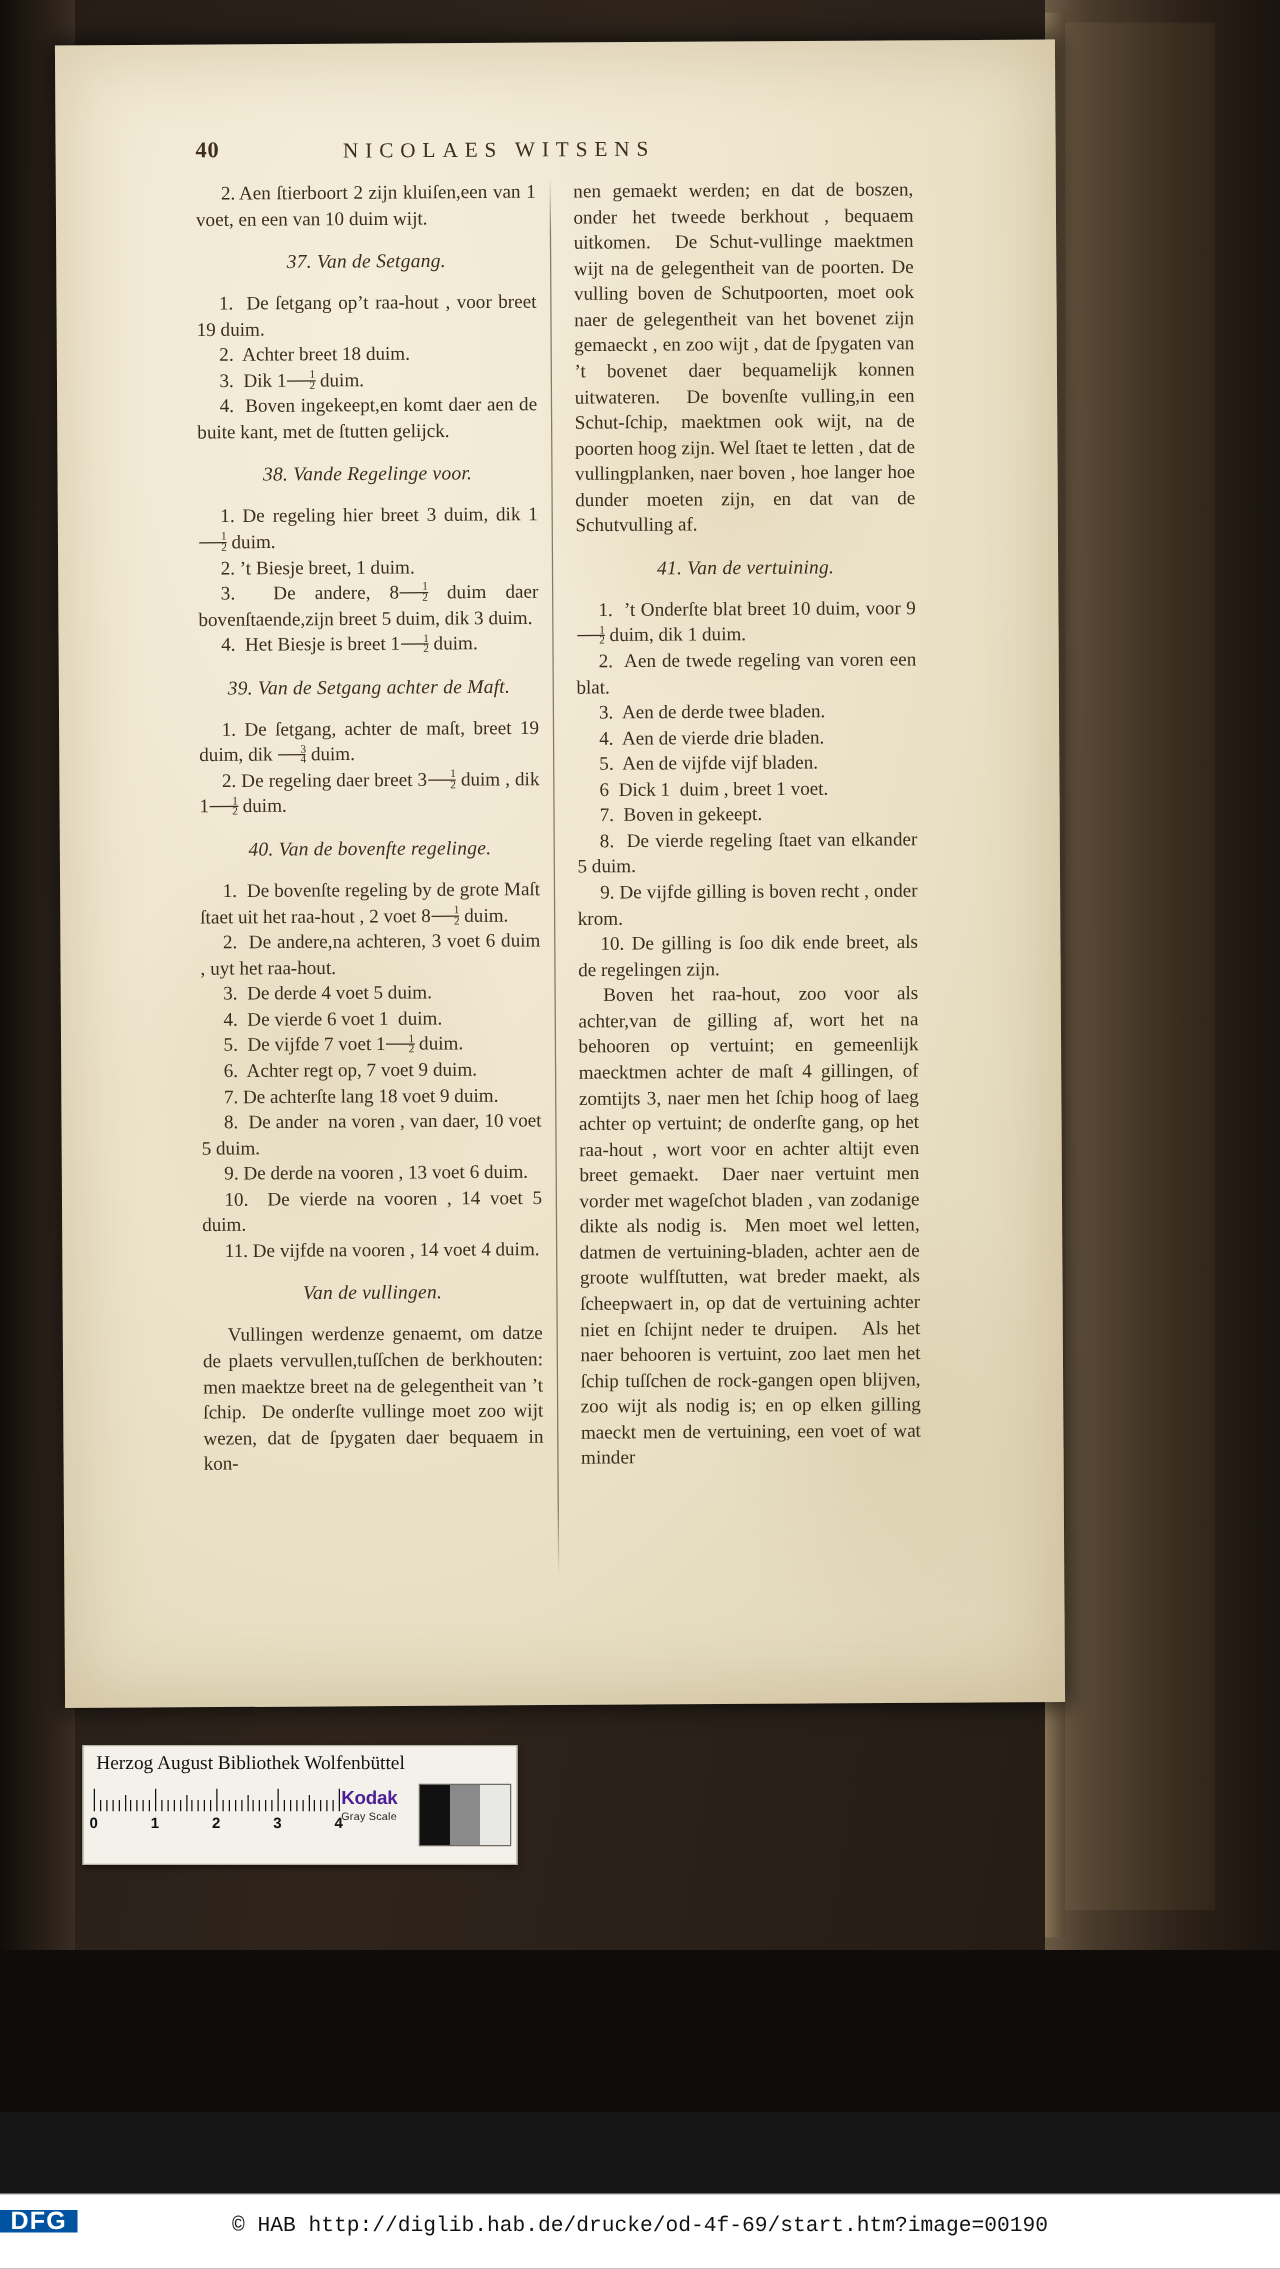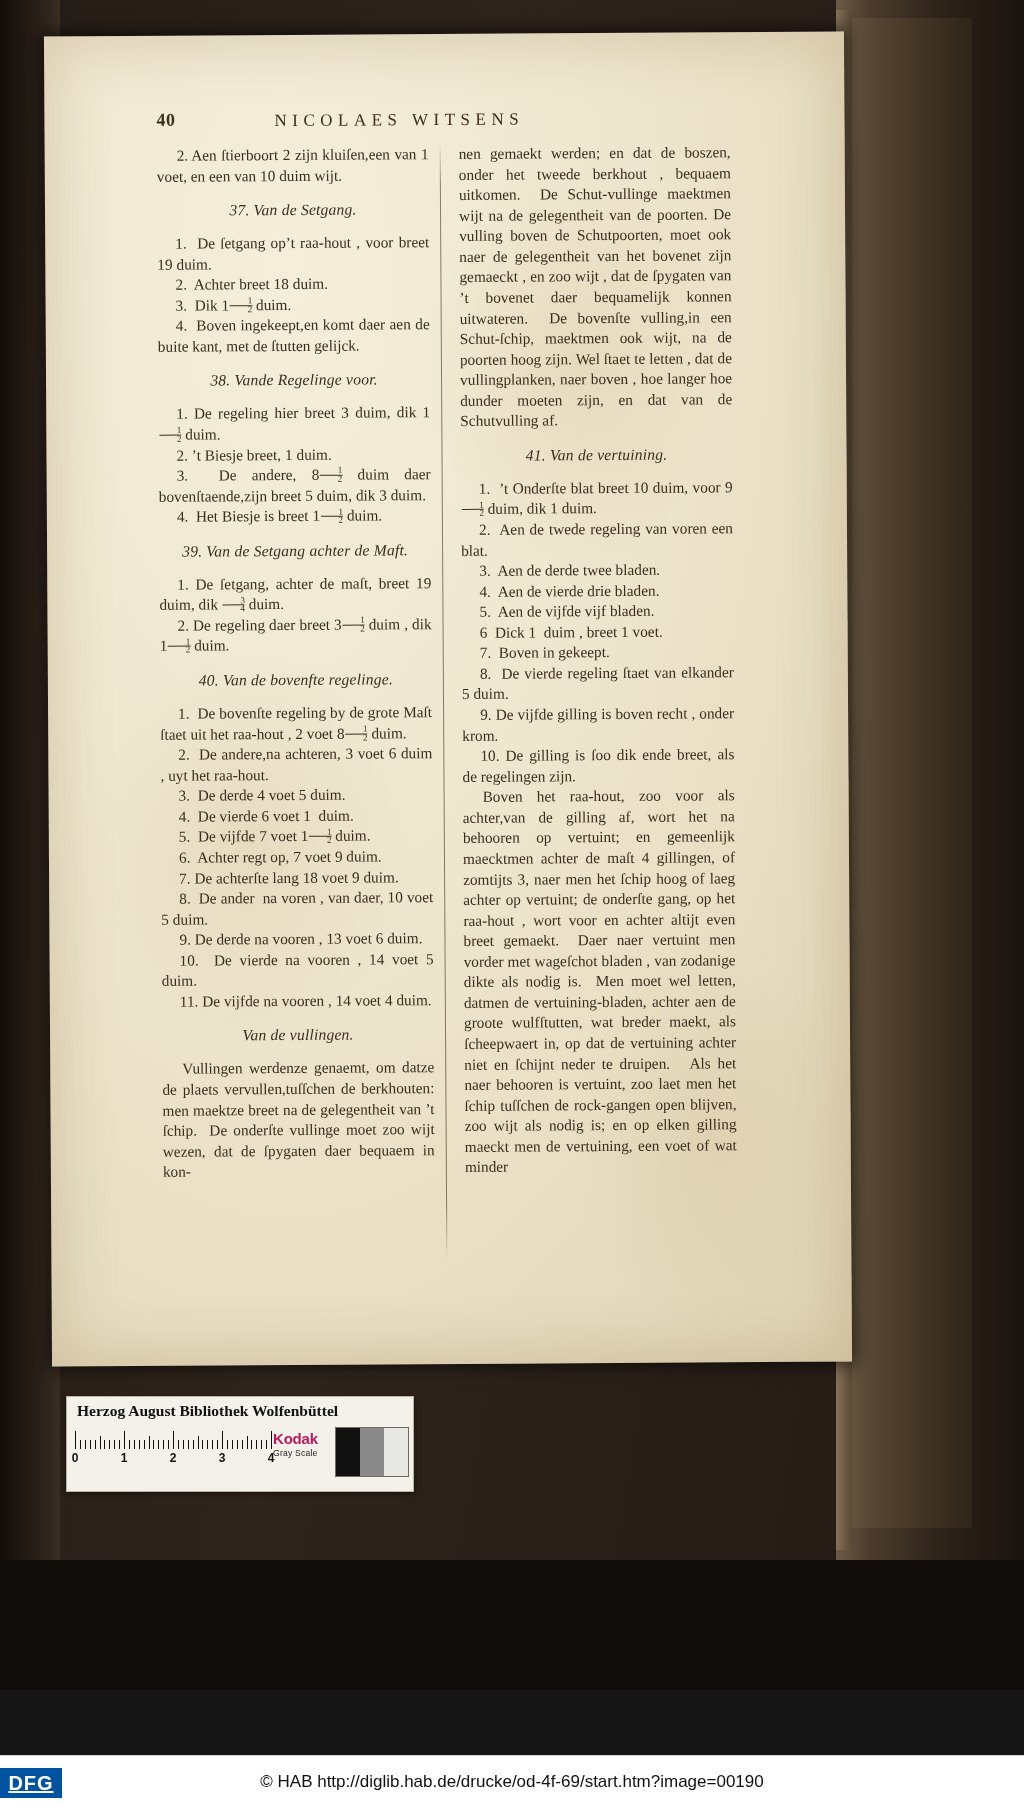--- a/index.html
+++ b/index.html
@@ -192,21 +192,21 @@
     height: 94px;
     background: #f3f1ea;
     border: 1px solid #b9b4a4;
     box-shadow: 0 2px 5px rgba(0,0,0,.5);
   }
   .target-title {
     position: absolute;
     left: 10px; top: 5px;
     font-family: "Liberation Serif", serif;
     font-size: 15.5px;
-    font-weight: bold;
+    font-weight: normal;
     color: #111;
     white-space: nowrap;
   }
   .ruler {
     position: absolute;
     left: 8px; top: 32px;
     width: 196px; height: 42px;
   }
   .ruler-ticks {
     position: absolute;
@@ -232,21 +232,21 @@
     font-weight: bold;
     color: #111;
     transform: translateX(-50%);
   }
   .kodak-brand {
     position: absolute;
     left: 206px; top: 33px;
     font-family: "Liberation Sans", sans-serif;
     font-size: 15px;
     font-weight: bold;
-    color: #be185d;
+    color: #4c1d95;
     letter-spacing: -.2px;
   }
   .kodak-sub {
     position: absolute;
     left: 206px; top: 51px;
     font-family: Liberation Sans, sans-serif;
     font-size: 8.6px;
     color: #222;
     letter-spacing: .2px;
   }
@@ -265,37 +265,36 @@
     left: 0;
     top: 1755px;
     width: 1024px;
     height: 60px;
     background: #ffffff;
     border-top: 1px solid #cfcfcf;
   }
   .dfg-logo {
     position: absolute;
     left: 0; top: 12px;
-    width: 62px; height: 30px;
+    width: 62px; height: 18px;
     background: #0053a0;
     color: #ffffff;
     font-family: "Liberation Sans", sans-serif;
     font-size: 20px;
     font-weight: bold;
     letter-spacing: 1px;
     display: flex;
     align-items: center;
     justify-content: center;
-    text-decoration: underline;
   }
   .footer-credit {
     position: absolute;
     left: 0; right: 0; top: 16px;
     text-align: center;
-    font-family: Liberation Sans, sans-serif;
+    font-family: Liberation Mono, monospace;
     font-size: 17px;
     color: #111;
   }
   .footer-above {
     position: absolute;
     left: 0; top: 1690px;
     width: 1024px; height: 65px;
     background: #151515;
   }
   .footer-gapdark {

